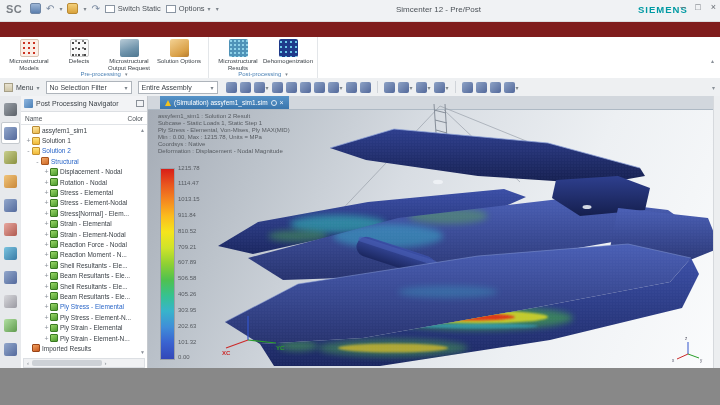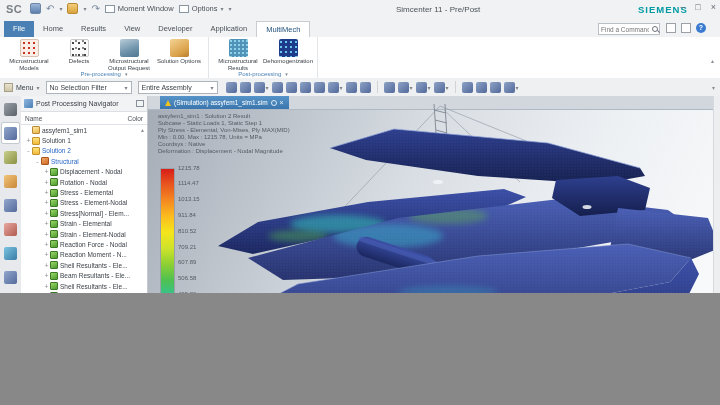--- a/index.html
+++ b/index.html
@@ -1,16 +1,16 @@
 <!DOCTYPE html>
 <html><head>
 <meta charset="utf-8">
 <style>
   html,body{margin:0;padding:0;background:#888;}
-  .app{position:relative;width:720px;height:293px;background:#7f1d1d;
+  .app{position:relative;width:720px;height:368px;background:#7f1d1d;
        font-family:"Liberation Sans","DejaVu Sans",sans-serif;overflow:hidden;
        -webkit-font-smoothing:antialiased;}
   
   .titlebar{position:absolute;left:0;top:0;width:720px;height:21px;background:#f0f2f4;border-bottom:1px solid #dadde1;}
   .sc-logo{position:absolute;left:6px;top:3px;font-size:11px;font-weight:bold;color:#7a7f85;letter-spacing:.5px;}
   .qat{position:absolute;left:30px;top:3px;display:flex;align-items:center;gap:5px;font-size:7.5px;color:#5a6065;}
   .qicon{width:11px;height:11px;border-radius:2px;display:inline-block;}
   .q-save{background:linear-gradient(180deg,#9db6d6,#5b7fae);border:1px solid #6e86a6;box-sizing:border-box;}
   .q-undo,.q-redo{font-size:10px;color:#7a8aa0;line-height:11px;width:auto;}
   .q-open{background:linear-gradient(180deg,#f3cf7a,#d9a33c);border:1px solid #b98a33;box-sizing:border-box;}
@@ -137,58 +137,38 @@
     <span class="sc-logo">SC</span>
     <div class="qat">
       <span class="qicon q-save"></span>
       <span class="q-undo">↶</span>
       <span class="caret">▾</span>
       <span class="qicon q-open"></span>
       <span class="caret">▾</span>
       <span class="q-redo">↷</span>
       <span class="q-label">
         <span class="q-winicon"></span>
-        <span>Moment Window</span>
+        <span>Switch Static</span>
       </span>
       <span class="q-label">
         <span class="q-winicon"></span>
         <span>Options</span>
         <span class="caret">▾</span>
       </span>
       <span class="caret">▾</span>
     </div>
-    <span class="win-title">Simcenter 11 - Pre/Post</span>
+    <span class="win-title">Simcenter 12 - Pre/Post</span>
     <span class="brand">SIEMENS</span>
     <div class="winctl">
       <span>–</span>
       <span>□</span>
       <span>×</span>
     </div>
   </div>
 
-  <div class="tabrow">
-    <div class="rtabs" id="ribbon-tabs">
-        <div class="rtab file">File</div>
-        <div class="rtab">Home</div>
-        <div class="rtab">Results</div>
-        <div class="rtab">View</div>
-        <div class="rtab">Developer</div>
-        <div class="rtab">Application</div>
-        <div class="rtab active">MultiMech</div>
-      </div>
-    <div class="findbox">
-      <input placeholder="Find a Command" style="">
-      <span class="mag"></span>
-    </div>
-    <div class="tr-icons">
-      <span class="tri"></span>
-      <span class="tri"></span>
-      <span class="tri help">?</span>
-    </div>
-  </div>
 
   <div class="ribbon">
     <div class="rgroups" id="ribbon-groups">
         <div class="rgroup">
           <div class="rbtns">
             <div class="rbtn">
               <div class="ricon ic-microstructural-models"></div>
               <div class="rlbl">Microstructural Models</div>
             </div>
             <div class="rbtn">

